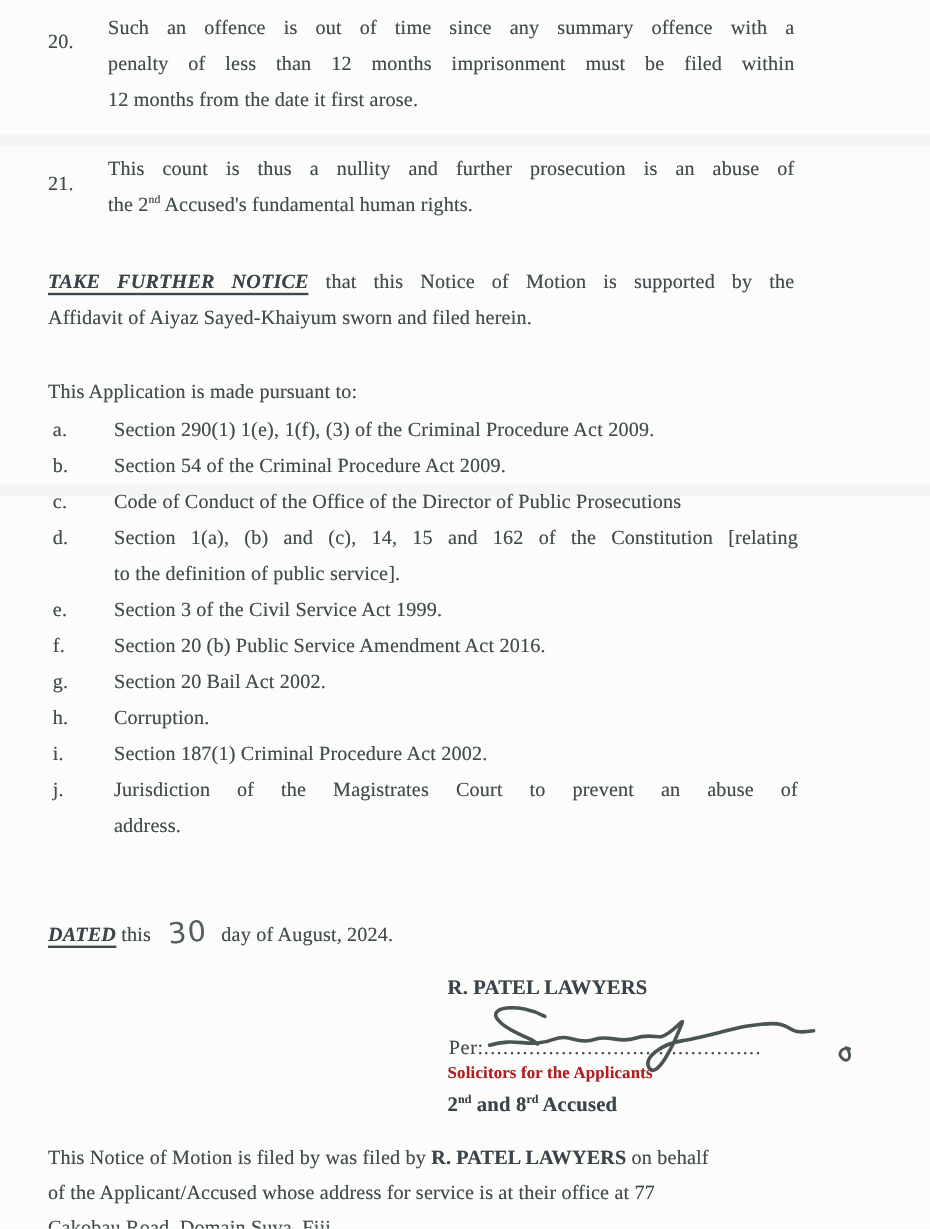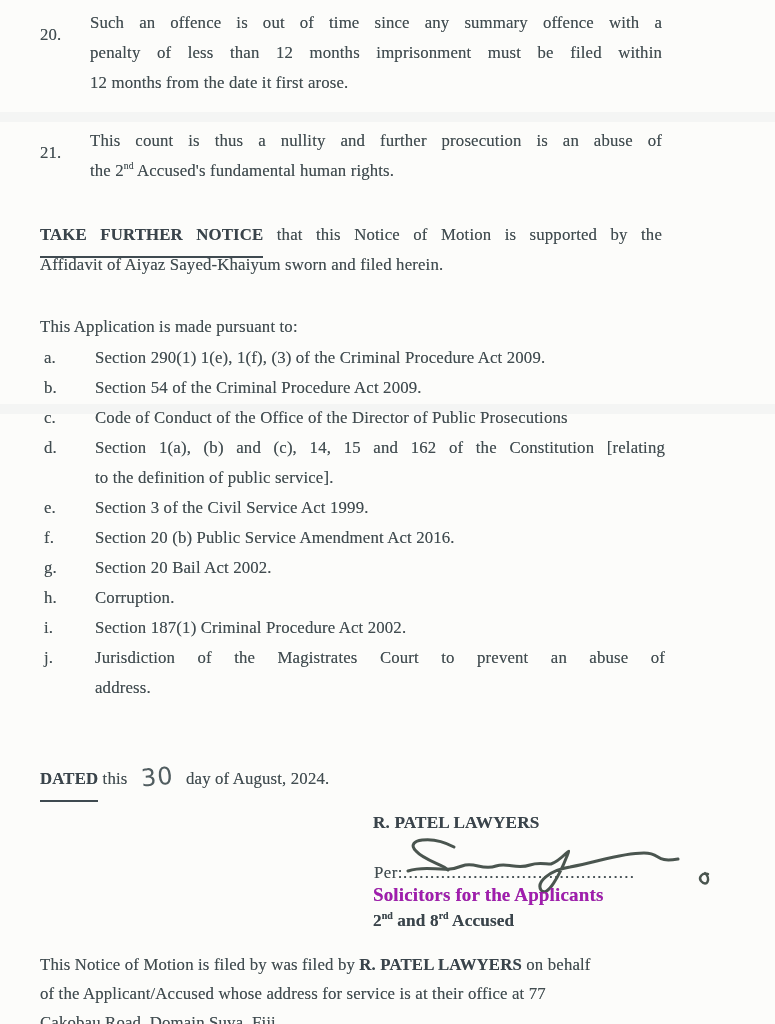--- a/index.html
+++ b/index.html
@@ -27,21 +27,22 @@
   .abs { position: absolute; }
   .numbered { width: 625px; }
   .pnum { position: absolute; left: 0; top: 0; margin-top: 12px; }
   .ptext { margin-left: 50px; width: 572px; }
   .jline { text-align: justify; text-align-last: justify; }
   .line { white-space: normal; }
   b, .bold { font-weight: bold; color: #3a444b; }
   .bu {
     font-weight: bold; color: #3a444b;
     border-bottom: 2px solid #3f4a50;
-    padding-bottom: 12px;
+    padding-bottom: 0px;
+    font-style: italic;
   }
   .notice-block { width: 622px; }
   .list-item { position: relative; }
   .letter { position: absolute; left: 4px; top: 0; }
   .ltext { margin-left: 55px; width: 570px; }
   sup {
     font-size: 0.58em;
     vertical-align: super;
     line-height: 0;
     letter-spacing: 0;
@@ -54,21 +55,21 @@
     font-weight: 400;
     color: #515d60;
     transform: rotate(-5deg) translateY(1px);
     margin: 0 12px 0 14px;
     text-shadow: none;
     letter-spacing: 1px;
   }
   .sig-title { font-weight: bold; color: #3a444b; font-size: 17.2px; }
   .per-line { letter-spacing: 0.5px; }
   .dots { letter-spacing: 1.2px; }
-  .sig-role { font-weight: bold; color: #a21caf; font-size: 19px; line-height: 26px; }
+  .sig-role { font-weight: bold; color: #b91c1c; font-size: 14px; line-height: 26px; }
   .sig-accused { font-weight: bold; color: #3a444b; font-size: 17.2px; line-height: 26px; }
   .signature-svg { position: absolute; pointer-events: none; }
   .signature-svg path {
     fill: none;
     stroke: #4a554f;
     stroke-linecap: round;
     stroke-linejoin: round;
   }
   .footer-block { width: 672px; line-height: 29px; }
 </style>

